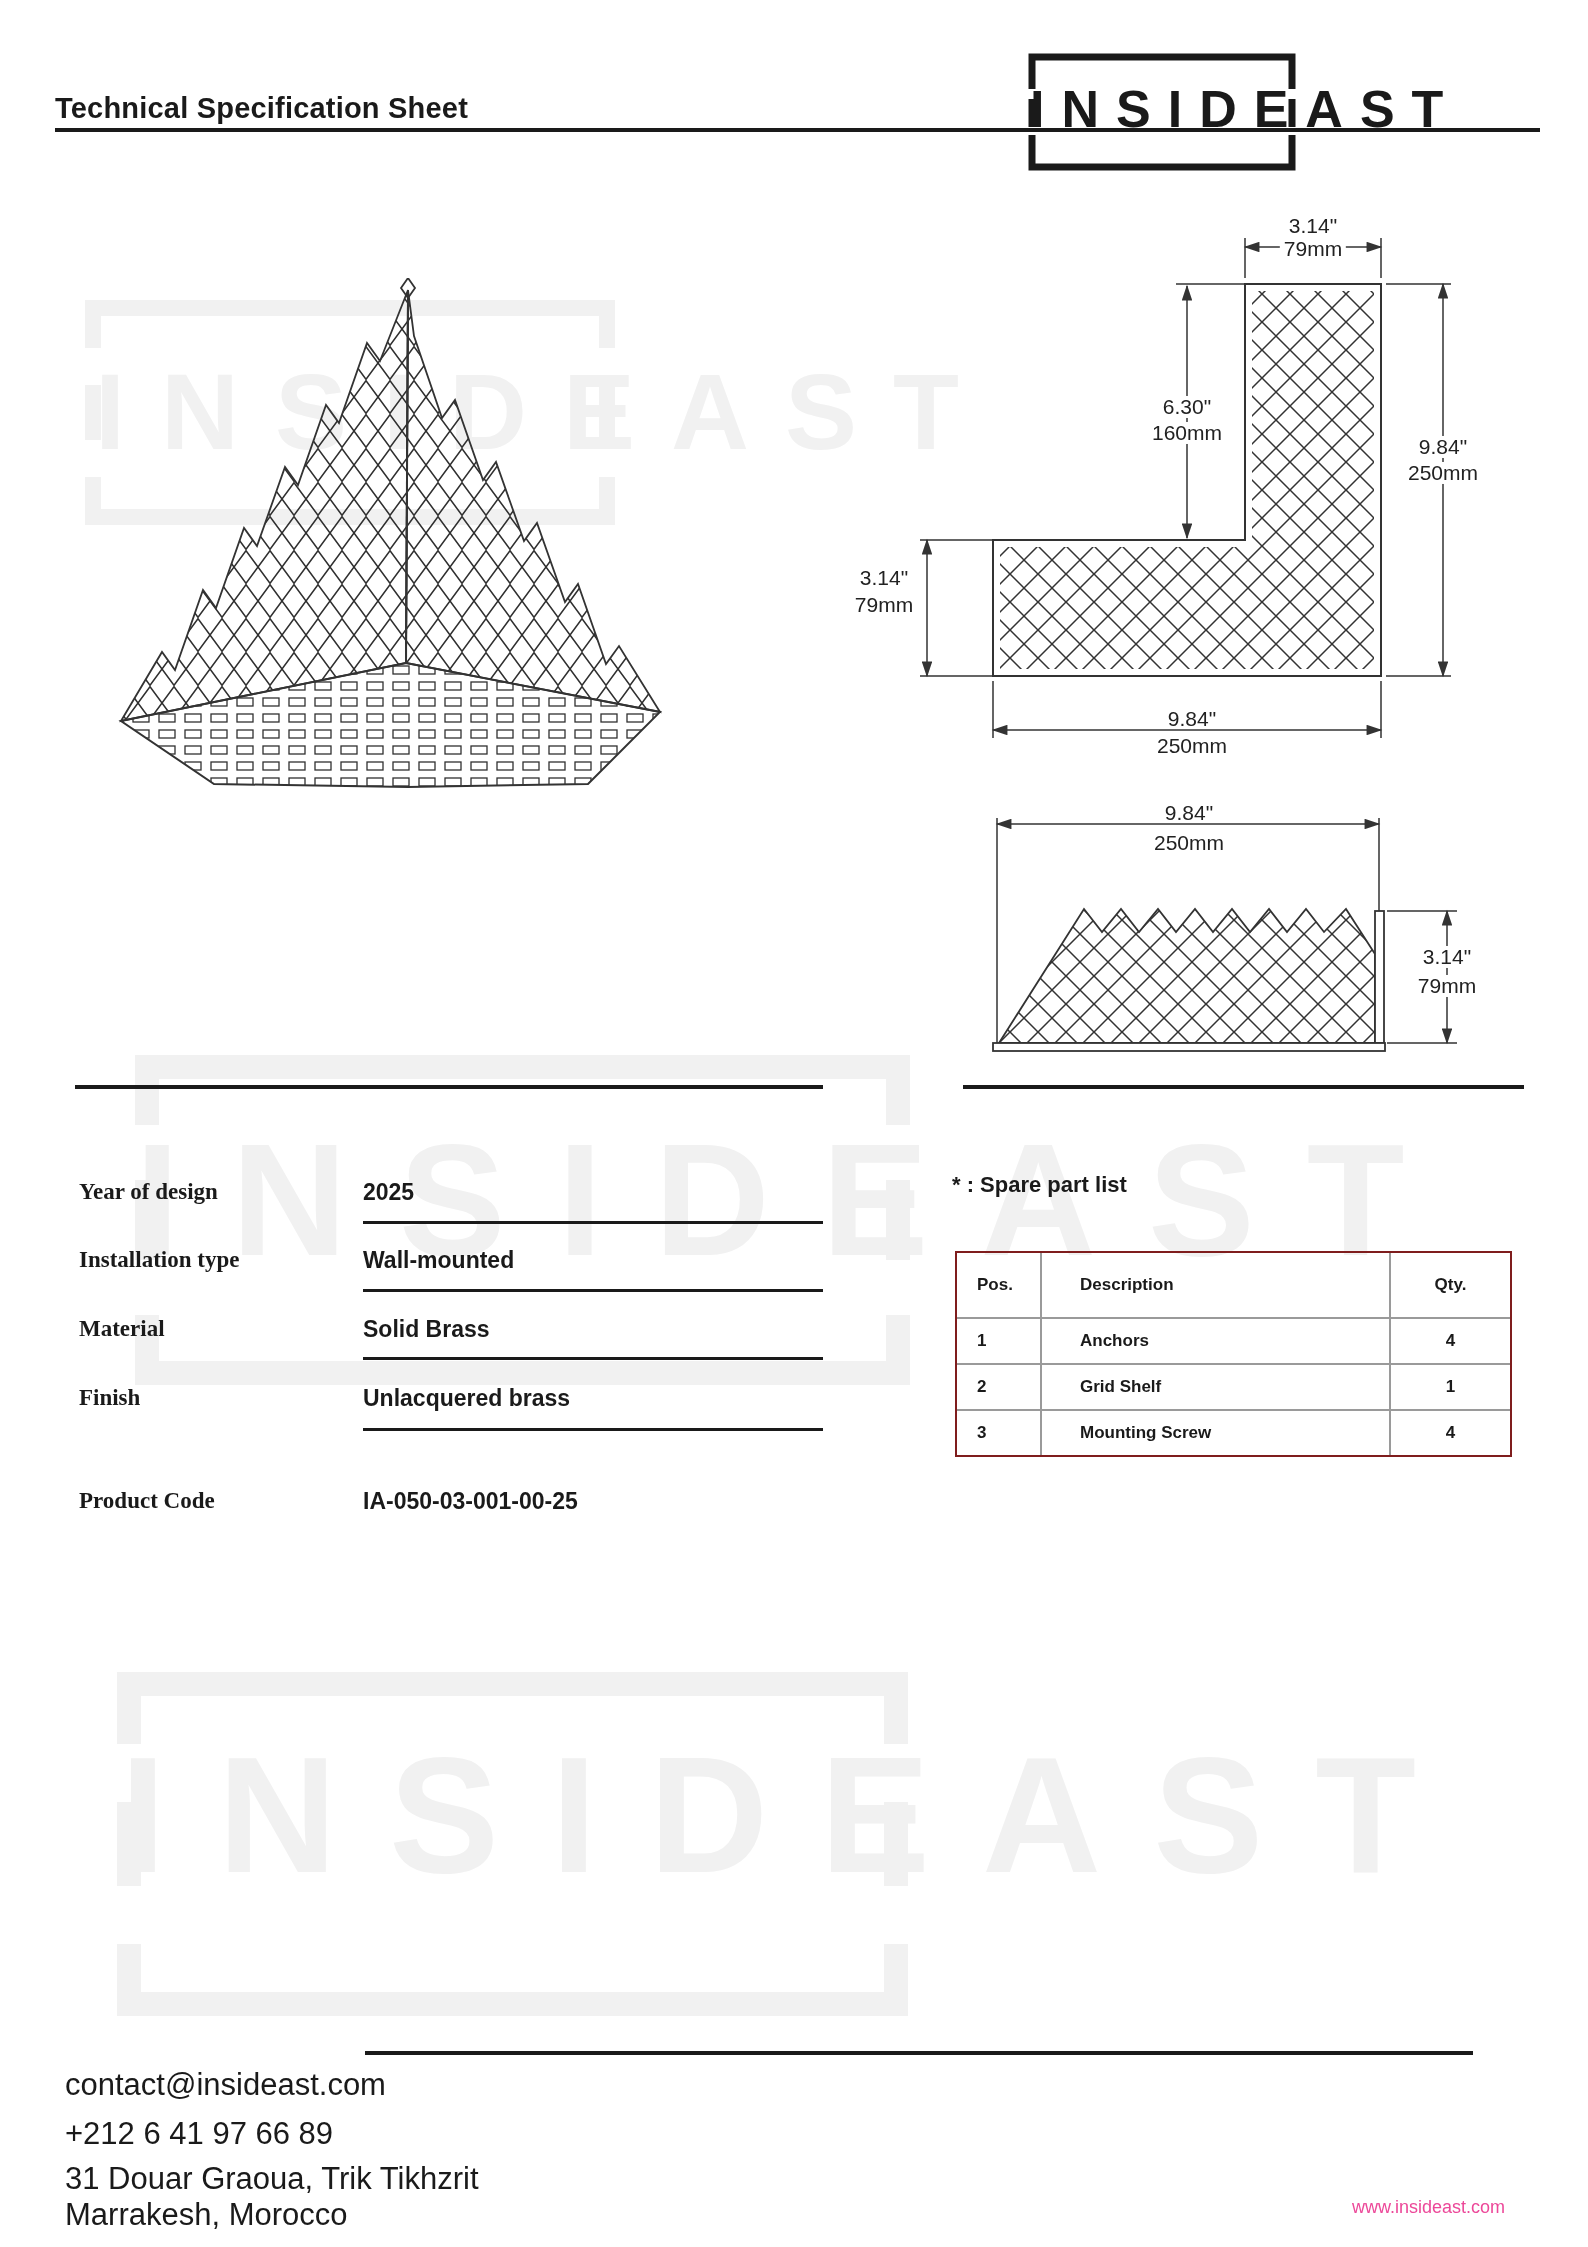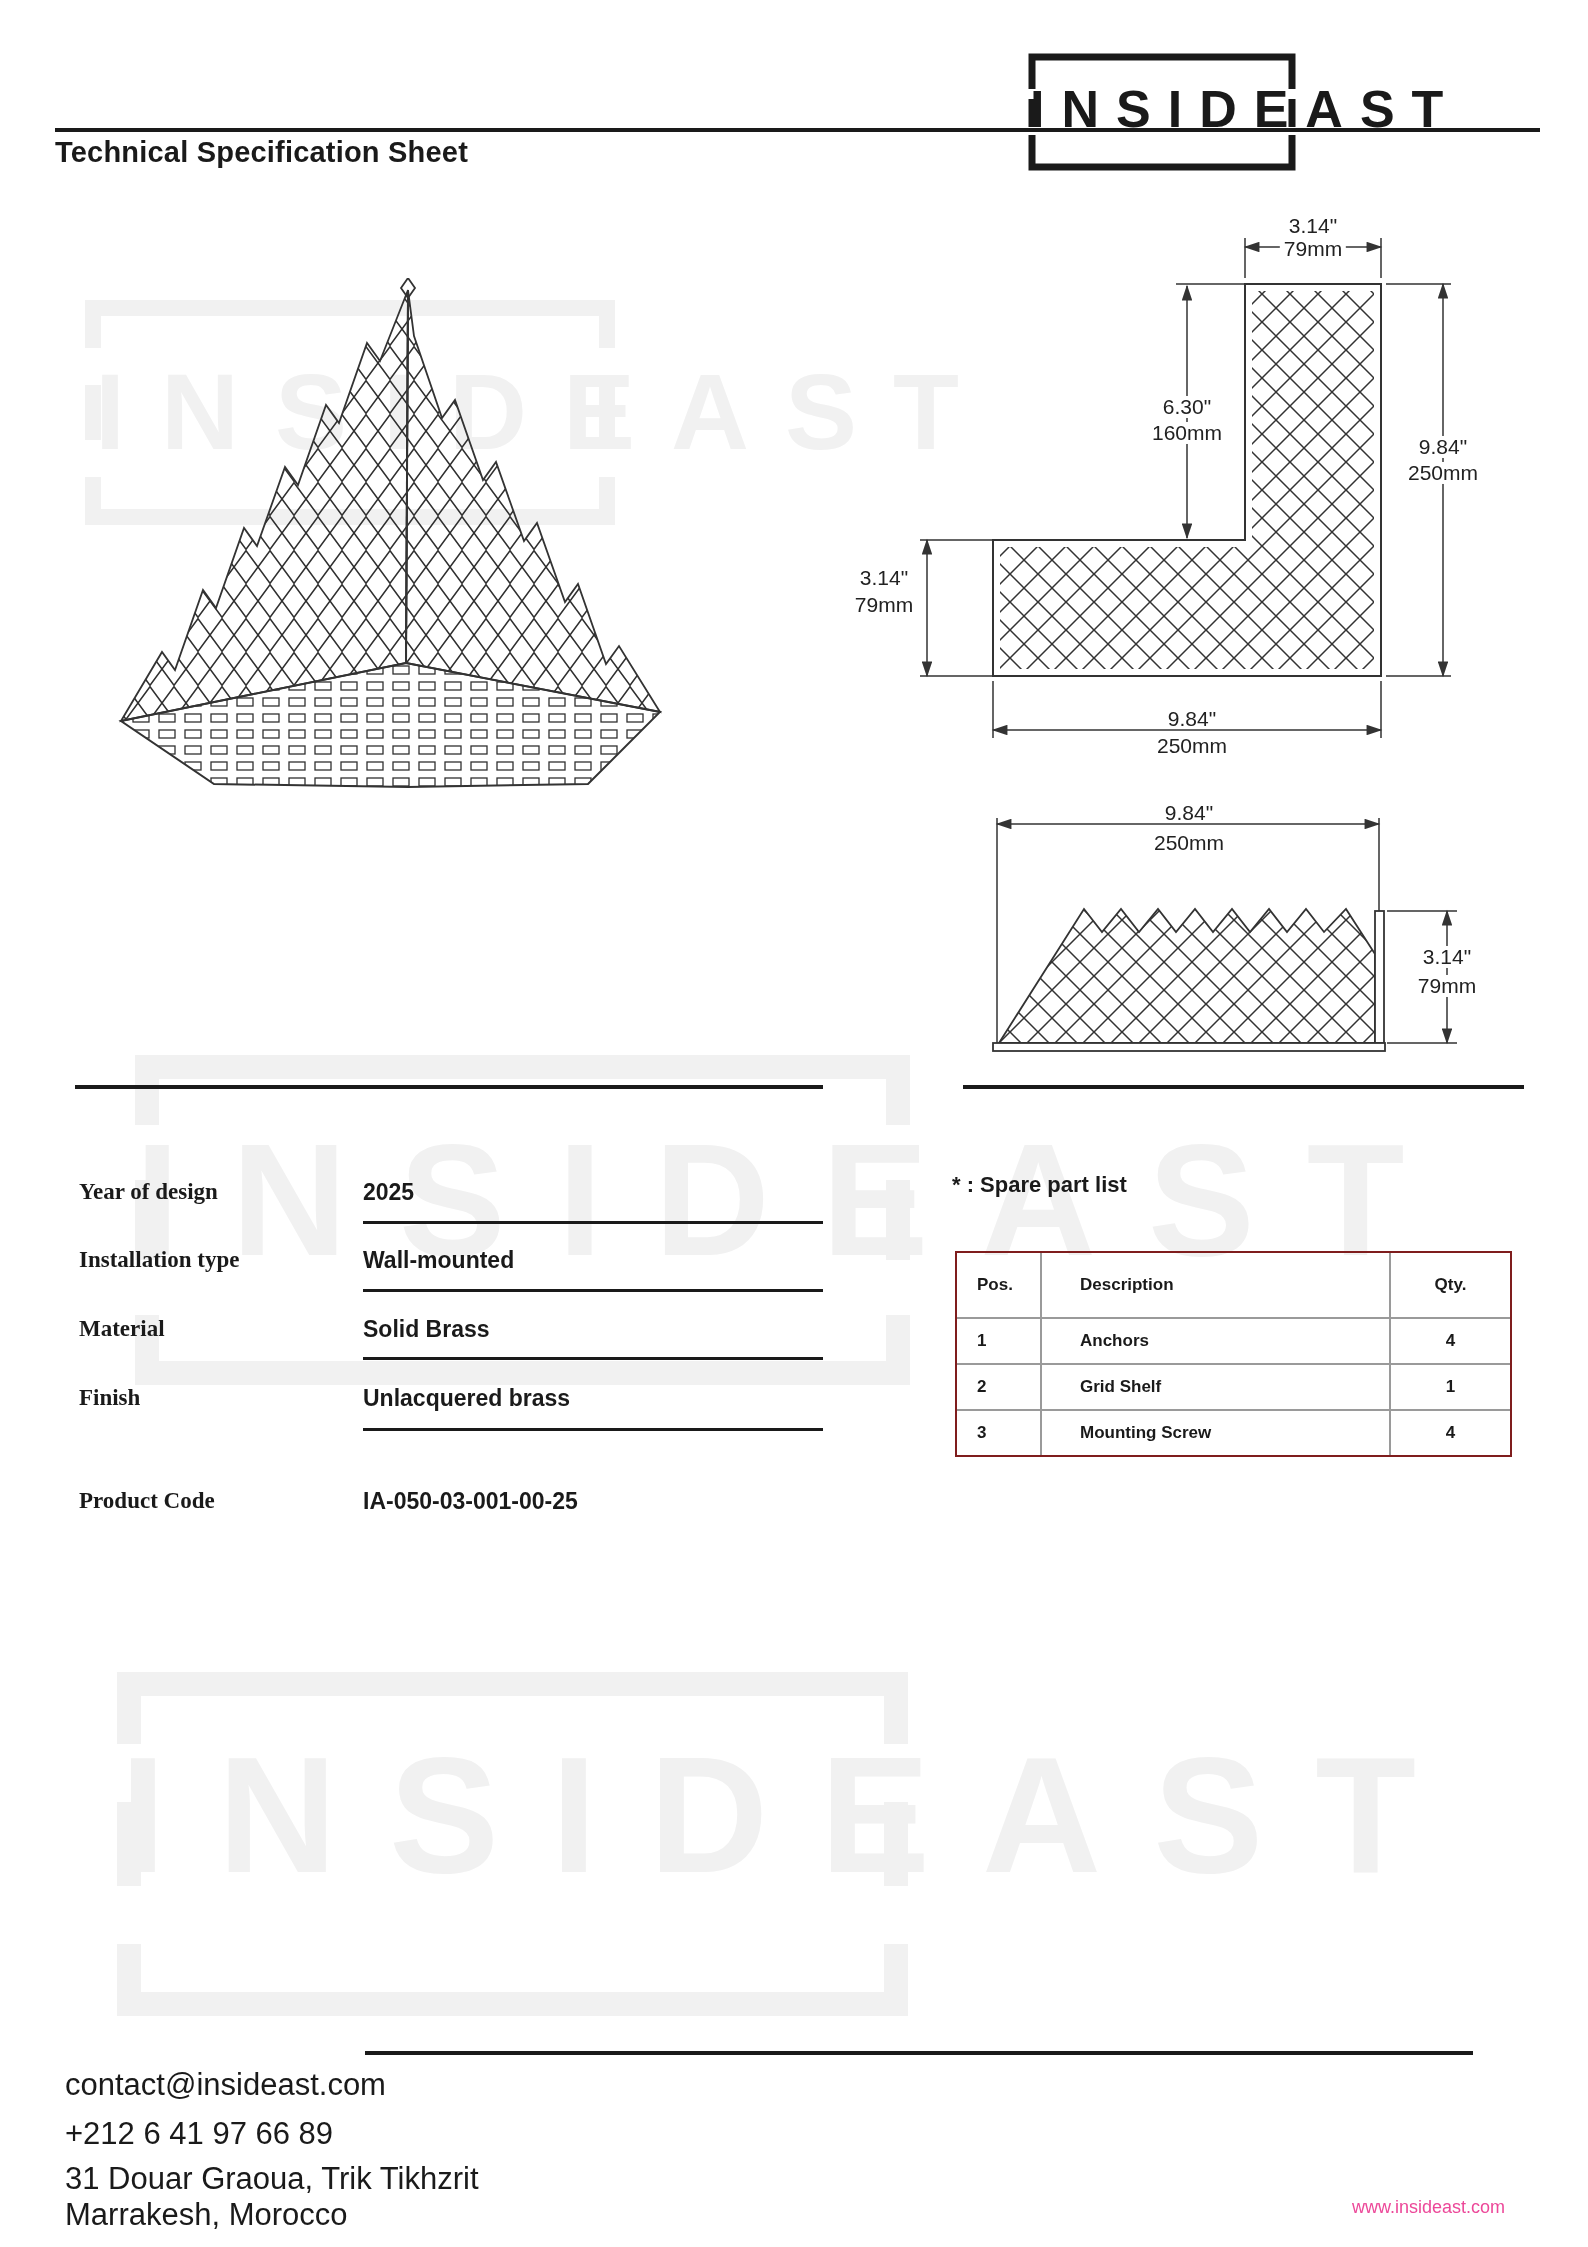--- a/index.html
+++ b/index.html
@@ -4,21 +4,21 @@
 <style>
   html,body{margin:0;padding:0;background:#e9e9e9;}
   .canvas{
     position:relative;width:1588px;height:2247px;margin:0 auto;
     background:#ffffff;overflow:hidden;
     font-family:"Liberation Sans", sans-serif;color:#1a1a1a;
   }
   .abs{position:absolute;}
   .hline{position:absolute;background:#1a1a1a;}
   
-  .title{position:absolute;left:55px;top:92px;font-size:29px;font-weight:bold;letter-spacing:.2px;margin-top:44px;}
+  .title{position:absolute;left:55px;top:92px;font-size:29px;font-weight:bold;letter-spacing:.2px;}
   .wordmark{position:absolute;left:1030px;top:83px;font-size:52px;font-weight:bold;letter-spacing:17px;line-height:1;white-space:nowrap;}
   
   .wm-text{position:absolute;font-weight:bold;color:#f1f1f1;line-height:1;white-space:nowrap;}
   
   .dim{position:absolute;transform:translate(-50%,-50%);font-size:21px;color:#222;
        white-space:nowrap;background:#fff;padding:0 4px;line-height:1.05;}
   .dim.nobg{background:transparent;padding:0;}
   
   .spec-label{position:absolute;left:79px;font-size:23px;font-weight:bold;white-space:nowrap;font-family:Liberation Serif, serif;}
   .spec-value{position:absolute;left:363px;font-size:23px;font-weight:bold;white-space:nowrap;}

